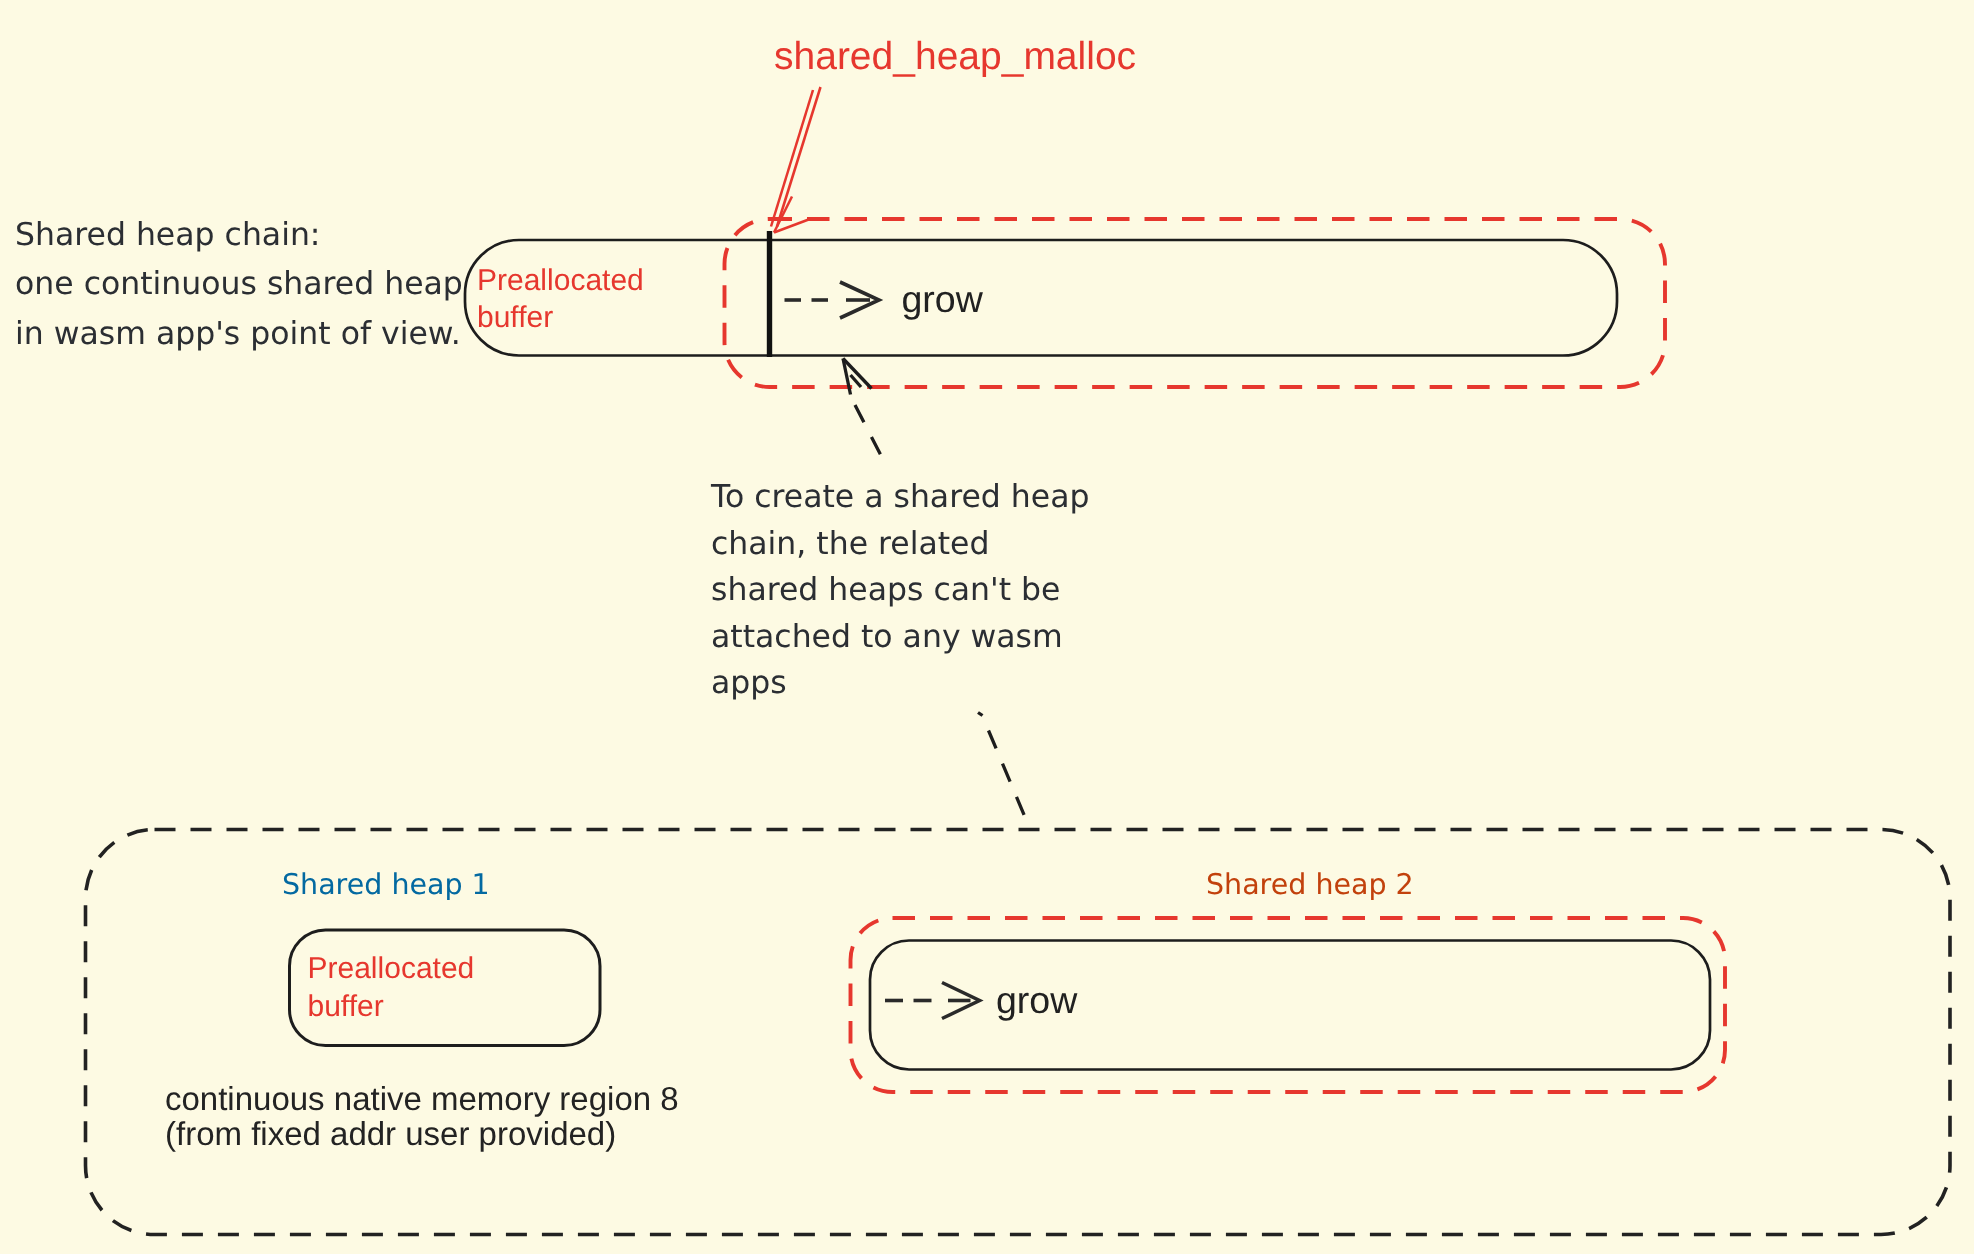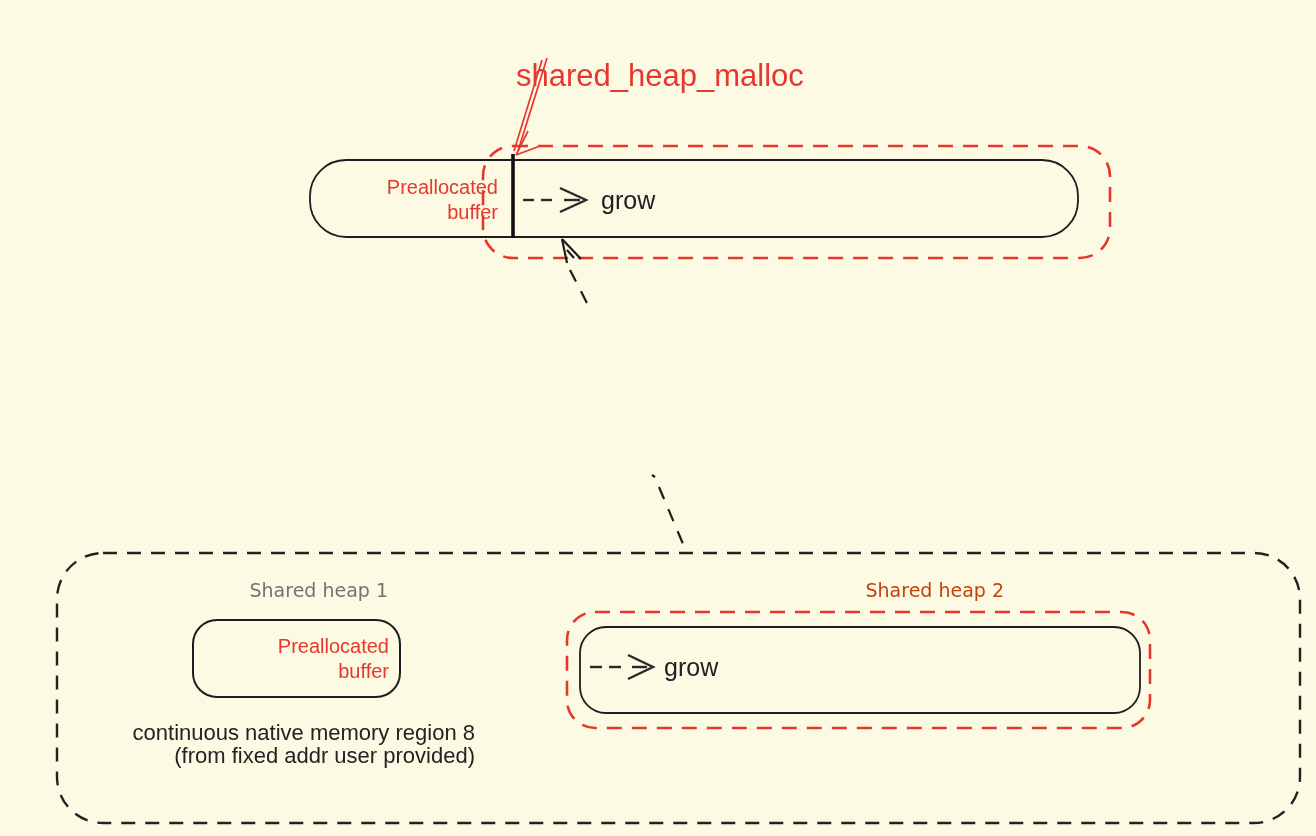--- a/index.html
+++ b/index.html
@@ -9,28 +9,28 @@
     background:#fdfae3;
     overflow:hidden;
     font-family:"DejaVu Sans",sans-serif;
     color:#26282b;
   }
   .layer{position:absolute;left:0;top:0;}
   .txt{position:absolute;white-space:pre-line;}
   .hand{font-family:"DejaVu Sans",sans-serif;}
   .plain{font-family:"Liberation Sans",sans-serif;}
   .red{color:#e6372e;}
-  .center{text-align:right;}
+  .center{text-align:left;}
 
   .left-note{left:10px;top:140px;width:310px;font-size:21px;line-height:33px;color:#2b2e33;}
-  .malloc-title{left:516px;top:22px;width:240px;font-size:31px;margin-top:36px;}
+  .malloc-title{left:516px;top:22px;width:240px;font-size:26px;}
   .prealloc1{left:318px;top:175px;width:180px;font-size:20px;line-height:25px;}
   .grow1{left:601px;top:186px;font-size:25px;color:#212121;}
   .mid-note{left:474px;top:316px;width:300px;font-size:21px;line-height:31px;color:#2b2e33;}
-  .heap1-title{left:188px;top:579px;width:200px;font-size:19px;color:#737373;}
+  .heap1-title{left:188px;top:579px;width:200px;font-size:19px;color:#0369a1;}
   .prealloc2{left:205px;top:634px;width:184px;font-size:20px;line-height:25px;}
   .heap1-caption{left:110px;top:721px;width:365px;font-size:22px;line-height:23px;color:#232323;}
   .heap2-title{left:804px;top:579px;width:200px;font-size:19px;color:#c2410c;}
   .grow2{left:664px;top:653px;font-size:25px;color:#212121;}
   .heap2-caption{left:672px;top:746px;width:400px;font-size:22px;line-height:23px;color:#232323;}
 </style>
 </head>
 <body>
 
 <div class="canvas">
@@ -79,26 +79,34 @@
     <g stroke="#2a2a2a" stroke-width="2.4" fill="none">
       <path d="M590,667 h12"></path>
       <path d="M609,667 h12"></path>
       <path d="M628,655 L653,667 L628,679"></path>
       <path d="M632,667 h15"></path>
     </g>
   </svg>
 
   <div class="txt plain red malloc-title">shared_heap_malloc</div>
 
+  <div class="txt hand left-note">Shared heap chain:
+one continuous shared heap
+in wasm app's point of view.</div>
 
   <div class="txt plain red center prealloc1">Preallocated
 buffer</div>
 
   <div class="txt plain grow1">grow</div>
 
+  <div class="txt hand center mid-note">To create a shared heap
+chain, the related
+shared heaps can't be
+attached to any wasm
+apps</div>
 
   <div class="txt hand center heap1-title">Shared heap 1</div>
 
   <div class="txt plain red center prealloc2">Preallocated
 buffer</div>
 
   <div class="txt plain center heap1-caption">continuous native memory region 8
 (from fixed addr user provided)</div>
 
   <div class="txt hand center heap2-title">Shared heap 2</div>

